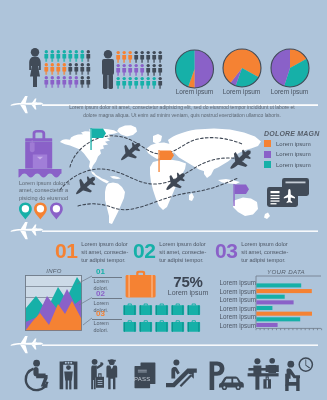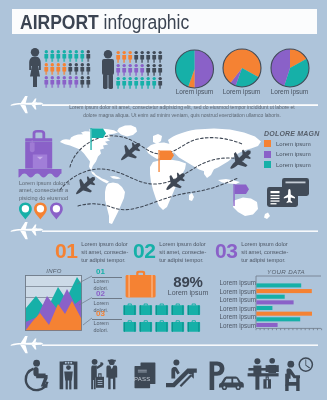--- a/index.html
+++ b/index.html
@@ -24,23 +24,20 @@
   .ilegnum{font-size:8px;font-weight:bold;line-height:1;}
   .ilegtxt{font-size:5.4px;color:#545e6b;line-height:1.25;}
   .step{position:absolute;top:2px;display:flex;align-items:flex-start;}
   .stepnum{font-size:21px;font-weight:bold;line-height:1;letter-spacing:-0.5px;}
   .steptext{font-size:5.6px;color:#4c5563;line-height:1.42;margin-left:4px;margin-top:1px;white-space:nowrap;}
 </style>
 </head>
 <body>
 
 <div class="page">
-  <div class="titlebar">
-    <div class="titletext"><b>AIRPORT</b> <span>infographic</span></div>
-  </div>
 
   <svg class="abs" style="left:0;top:40px" width="200" height="55" viewBox="0 0 200 55">
     <g fill="#414b58" transform="translate(29,8)">
       <circle cx="6" cy="4.2" r="4.2"></circle>
       <path d="M6 8.6 C1.8 8.6 0.2 11.4 0.2 15.5 L0.2 22 L2.2 22 L2.2 18 L3.0 18 L1.0 28.5 L4.0 28.5 L4.0 39 L8.0 39 L8.0 28.5 L11 28.5 L9.0 18 L9.8 18 L9.8 22 L11.8 22 L11.8 15.5 C11.8 11.4 10.2 8.6 6 8.6 Z"></path>
     </g>
     <g fill="#414b58" transform="translate(102,10)">
       <circle cx="6" cy="4.2" r="4.2"></circle>
       <rect x="0" y="9" width="12" height="16" rx="2"></rect>
       <rect x="1" y="24" width="4.6" height="15" rx="1.4"></rect>
@@ -454,21 +451,21 @@
         <div class="ilegtxt" style="margin-left: 1.5px;"><span>Lorem</span><br><span>dolori.</span></div>
       </div>
     </div>
 
   <svg class="abs" style="left:125px;top:270px" width="32" height="29" viewBox="0 0 32 29">
     <path d="M11.2 5.2 L11.2 3.0 C11.2 1.6 12.2 0.8 13.8 0.8 L17.6 0.8 C19.2 0.8 20.2 1.6 20.2 3.0 L20.2 5.2 L18.0 5.2 L18.0 3.4 C18.0 2.9 17.7 2.7 17.2 2.7 L14.2 2.7 C13.7 2.7 13.4 2.9 13.4 3.4 L13.4 5.2 Z" fill="#f58233"></path>
     <rect x="0.6" y="5.0" width="30" height="22.5" rx="1.4" fill="#f58233"></rect>
     <rect x="3.3" y="5.0" width="1.6" height="22.5" fill="#fbad78"></rect>
     <rect x="26.2" y="5.0" width="1.6" height="22.5" fill="#fbad78"></rect>
   </svg>
-  <div class="abs pct" style="left:160px;top:273px;width:56px">89%</div>
+  <div class="abs pct" style="left:160px;top:273px;width:56px">75%</div>
   <div class="abs pctlabel" style="left:155px;top:289px;width:66px">Lorem ipsum</div>
   <svg class="abs" style="left:123px;top:303px" width="80" height="30" viewBox="0 0 80 30">
       <g transform="translate(0,0)">
         <path d="M4.6 2.4 L4.6 1.5 C4.6 0.8 5.1 0.4 5.9 0.4 L7.6 0.4 C8.4 0.4 8.9 0.8 8.9 1.5 L8.9 2.4 L7.9 2.4 L7.9 1.7 C7.9 1.5 7.8 1.4 7.5 1.4 L6.0 1.4 C5.7 1.4 5.6 1.5 5.6 1.7 L5.6 2.4 Z" fill="#16b0a8"></path>
         <rect x="0.3" y="2.3" width="12.8" height="9.6" rx="0.7" fill="#16b0a8"></rect>
         <rect x="0.9" y="2.3" width="1.1" height="9.6" fill="#0d928c"></rect>
         <rect x="11.3" y="2.3" width="1.1" height="9.6" fill="#0d928c"></rect>
       </g>
       <g transform="translate(16,0)">
         <path d="M4.6 2.4 L4.6 1.5 C4.6 0.8 5.1 0.4 5.9 0.4 L7.6 0.4 C8.4 0.4 8.9 0.8 8.9 1.5 L8.9 2.4 L7.9 2.4 L7.9 1.7 C7.9 1.5 7.8 1.4 7.5 1.4 L6.0 1.4 C5.7 1.4 5.6 1.5 5.6 1.7 L5.6 2.4 Z" fill="#16b0a8"></path>

